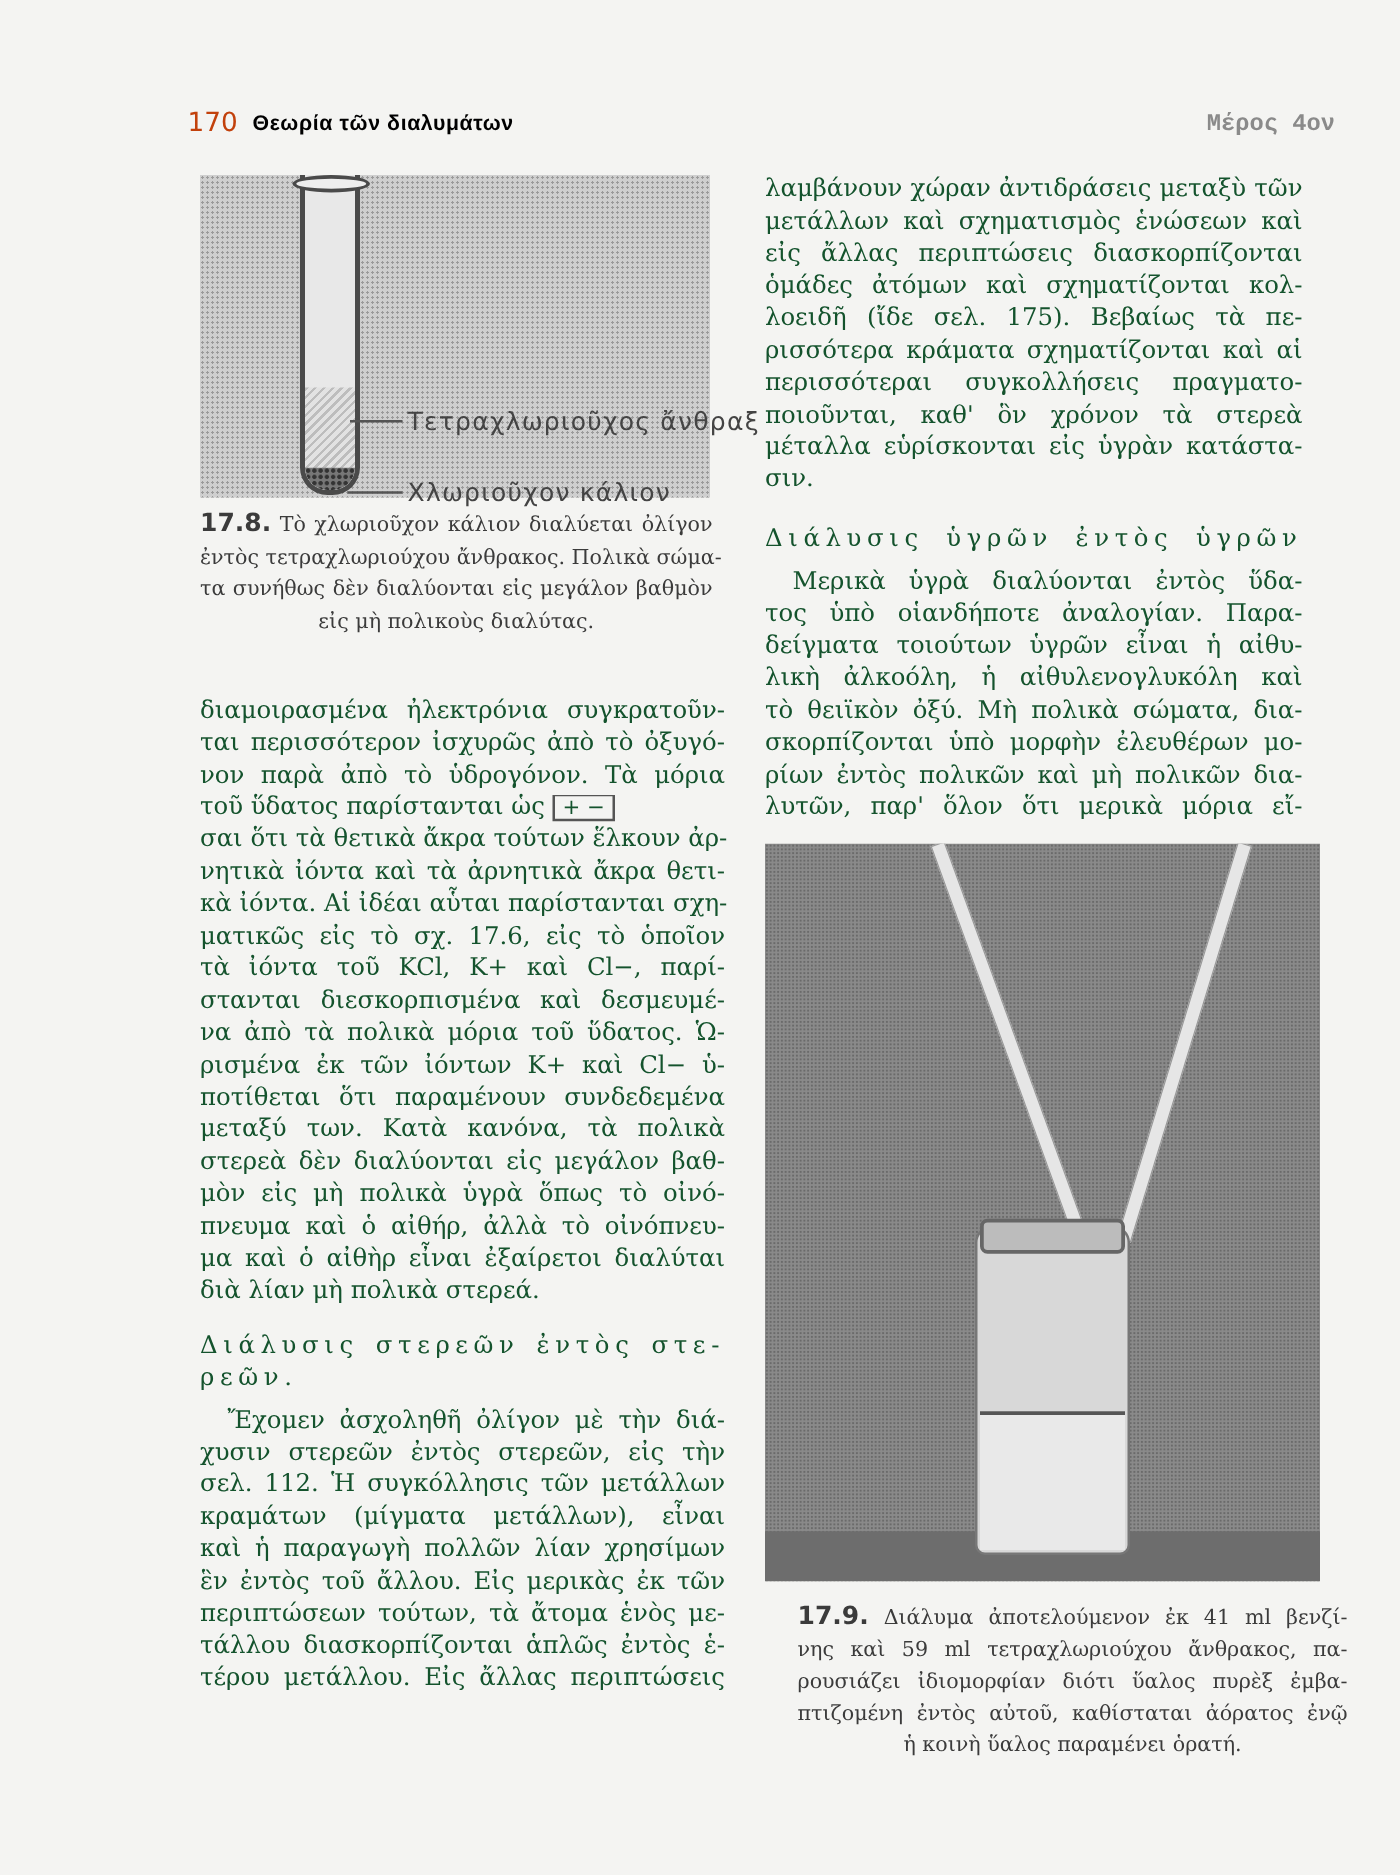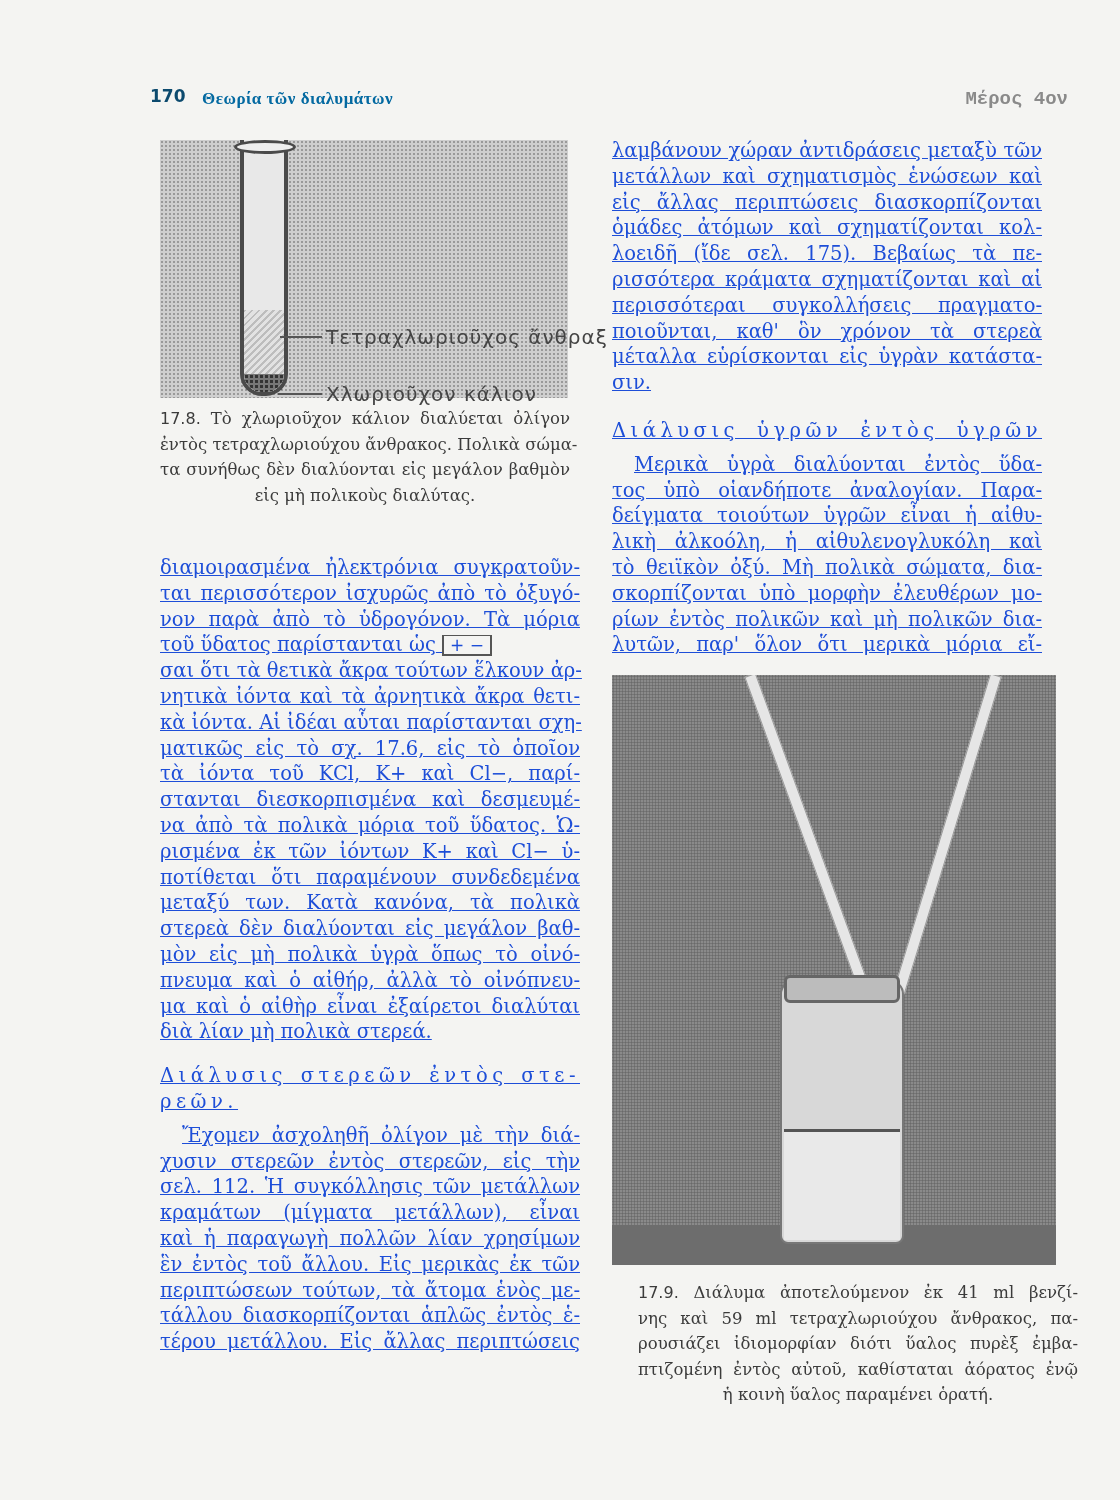--- a/index.html
+++ b/index.html
@@ -2,25 +2,25 @@
 <html><head>
 <meta charset="utf-8">
 <style>
   html, body { margin:0; padding:0; }
   body {
     width:1120px; height:1500px; position:relative; overflow:hidden;
     background:#f4f4f2; color:#3a3a3a;
     font-family:"DejaVu Serif", "Liberation Serif", serif;
   }
   .header { position:absolute; top:86px; left:150px; width:920px; height:34px; }
-  .page-number { position:absolute; left:0; top:0; font-family:"DejaVu Sans", sans-serif; font-weight:bold; font-size:17px; color:#0c4a6e; }
-  .running-title { position:absolute; left:52px; top:3px; font-family:Liberation Serif, serif; font-weight:bold; font-size:17px; color:#0369a1; letter-spacing:0.5px; }
+  .page-number { position:absolute; left:0; top:0; font-family:"DejaVu Sans", sans-serif; font-weight:normal; font-size:21px; color:#c2410c; }
+  .running-title { position:absolute; left:52px; top:3px; font-family:Liberation Sans, sans-serif; font-weight:bold; font-size:17px; color:#000000; letter-spacing:0.5px; }
   .part-label { position:absolute; right:2px; top:2px; font-family:Liberation Mono, monospace; font-weight:bold; font-size:19px; color:#8a8a8a; }
 
-  .col { position:absolute; font-size:19.5px; line-height:25.8px; color:#1d4ed8;text-decoration:underline; }
+  .col { position:absolute; font-size:19.5px; line-height:25.8px; color:#14532d; }
   .col-left { left:160px; top:555px; width:420px; }
   .col-right { left:612px; top:138px; width:430px; }
   .line { display:block; white-space:nowrap; text-align:justify; text-align-last:justify; }
   .line.last { text-align-last:left; }
   .indent { padding-left:22px; }
   .spaced-heading { letter-spacing:4.5px; margin:0; }
 
   
   .fig178 { position:absolute; left:160px; top:140px; width:408px; height:258px;
     background-color:#cfcfcf;
@@ -29,21 +29,21 @@
   .tube { position:absolute; left:80px; top:0px; width:40px; height:252px;
     border:4px solid #4a4a4a; border-top:none; border-radius:0 0 22px 22px; background:#e8e8e8; }
   .tube-rim { position:absolute; left:74px; top:0; width:56px; height:8px; border:3px solid #4a4a4a; border-radius:50%; background:#eee; }
   .liquid { position:absolute; left:0; right:0; bottom:0; height:82px;
     background:repeating-linear-gradient(135deg,#bdbdbd 0 2px,#e2e2e2 2px 5px); border-radius:0 0 18px 18px; }
   .sediment { position:absolute; left:0; right:0; bottom:0; height:18px; background:radial-gradient(#333 1.5px,#777 2px); background-size:5px 5px; border-radius:0 0 18px 18px; }
   .leader { position:absolute; height:2px; background:#555; }
   .fig-label { position:absolute; font-family:"DejaVu Sans", sans-serif; font-size:20px; color:#444; letter-spacing:1px; white-space:nowrap; }
 
   .caption { position:absolute; font-size:16.5px; line-height:25.5px; color:#3b3b3b; }
-  .caption .fig-no { font-family:"DejaVu Sans", sans-serif; font-weight:normal; font-size:16px; }
+  .caption .fig-no { font-family:"DejaVu Sans", sans-serif; font-weight:bold; font-size:20px; }
   .caption-178 { left:160px; top:406px; width:410px; }
   .caption-179 { left:612px; top:1280px; width:440px;margin-left:26px; }
   .center { text-align:center; text-align-last:center; }
 
   .water-box { display:inline-block; border:2px solid #555; border-top:1px solid #555; padding:0 6px; line-height:18px; font-family:"DejaVu Sans", sans-serif; font-size:17px; }
 
   
   .photo { position:absolute; left:612px; top:675px; width:444px; height:590px;
     background-color:#8a8a8a;
     background-image: radial-gradient(#6a6a6a 0.9px, transparent 1.2px);

